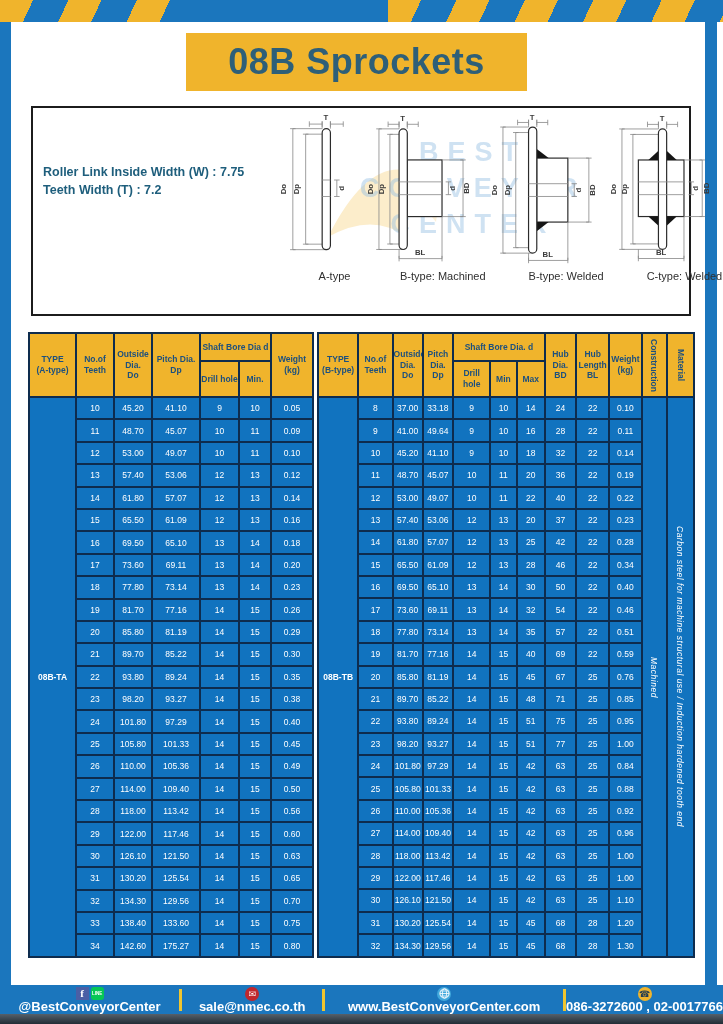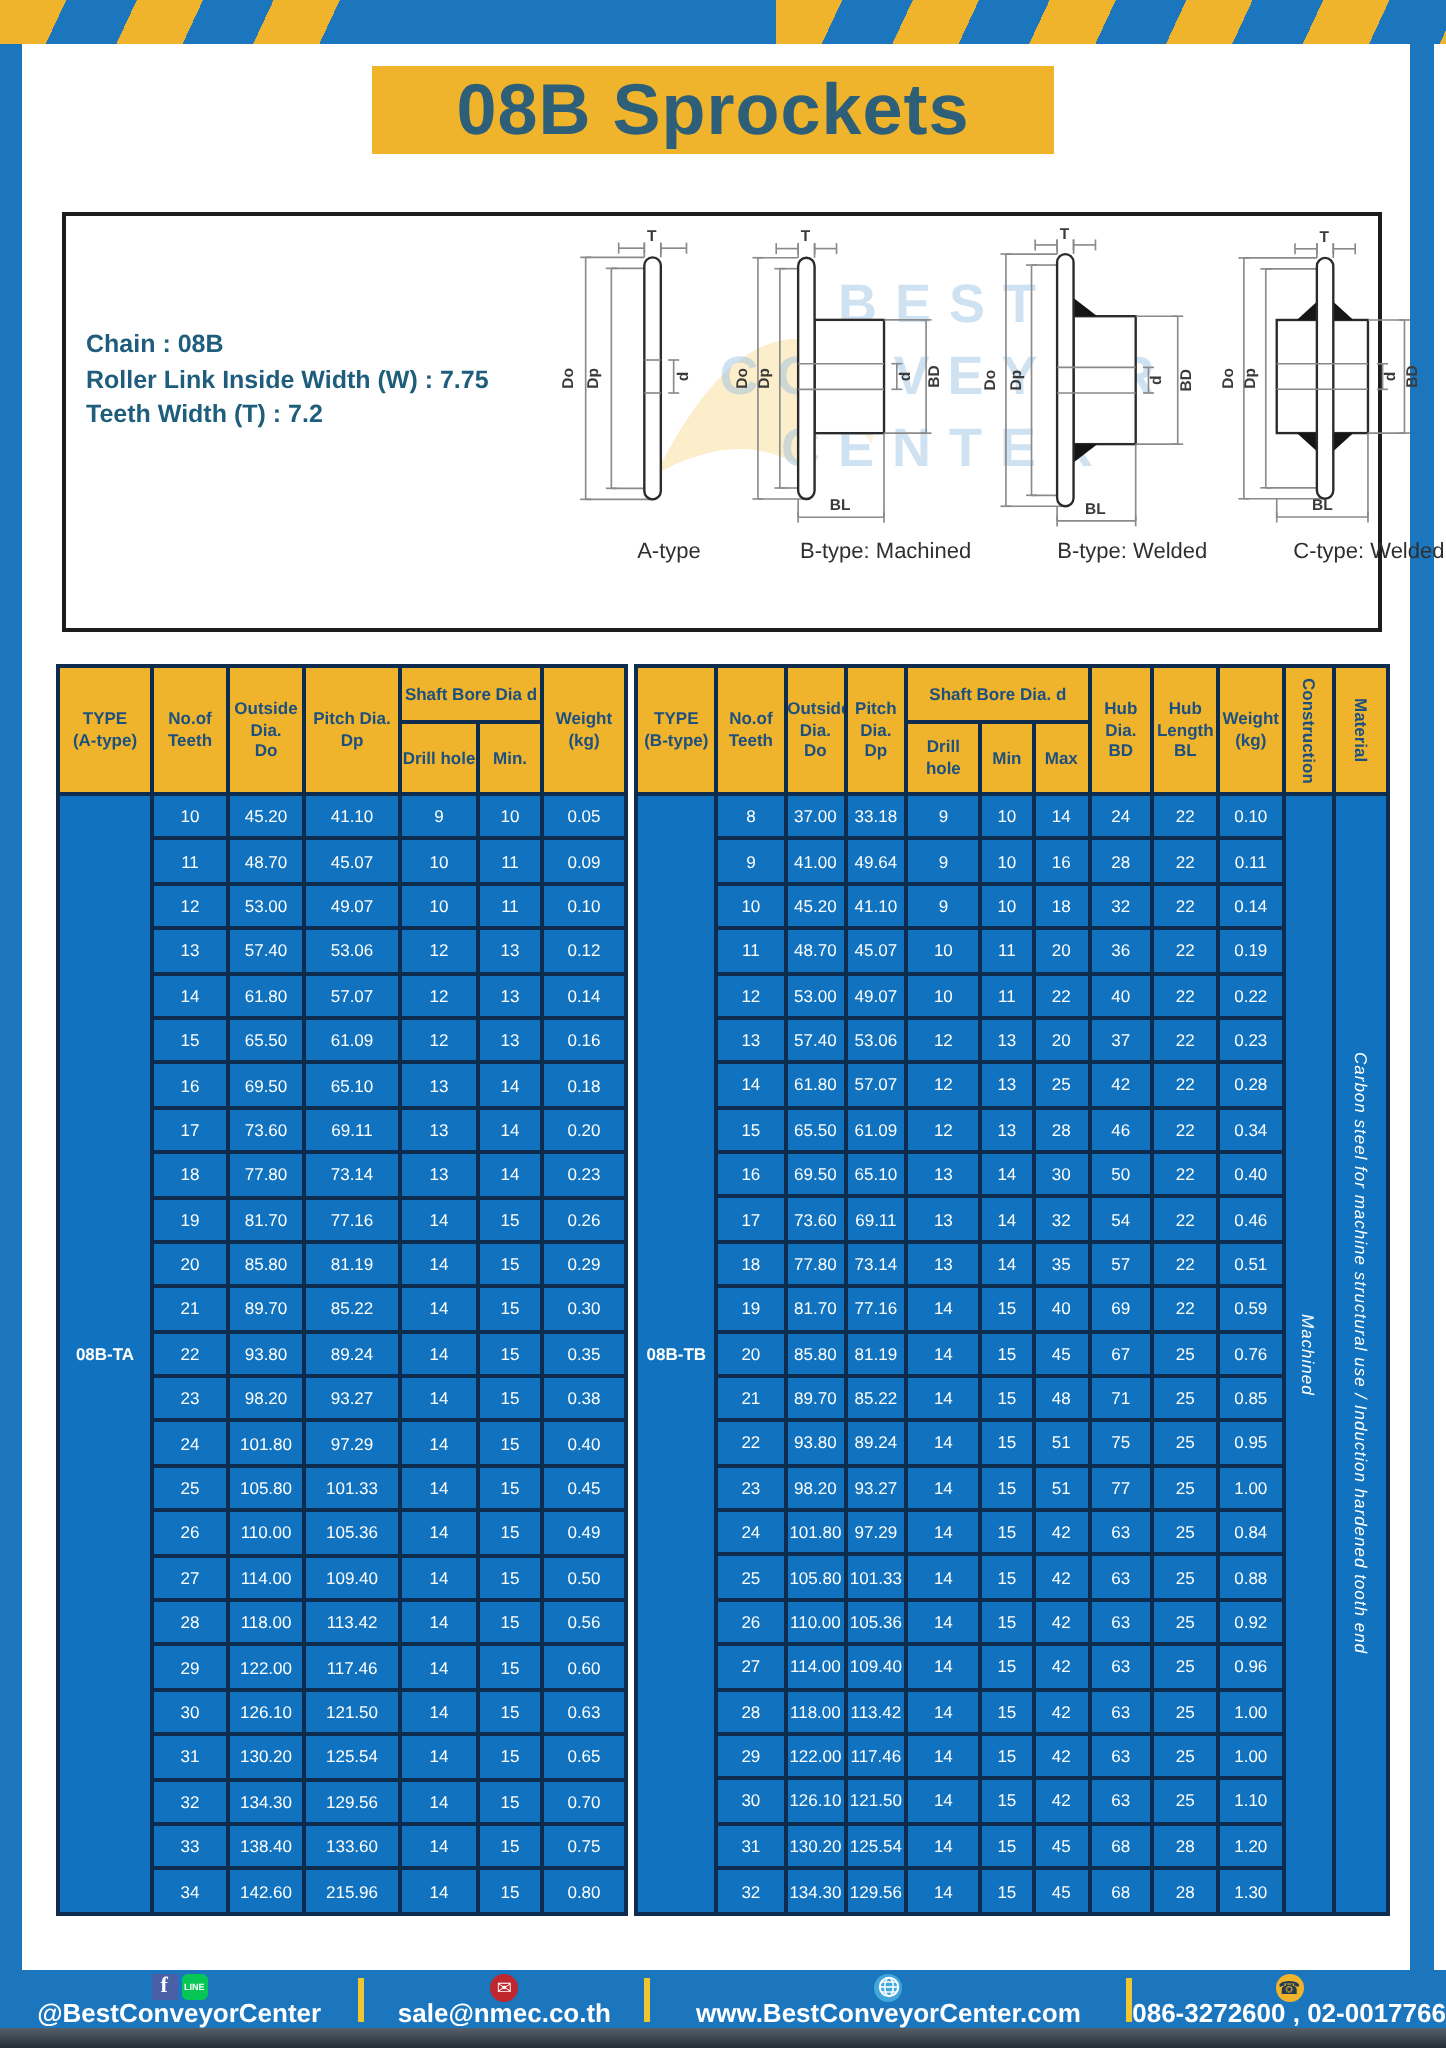--- a/index.html
+++ b/index.html
@@ -11,21 +11,21 @@
   .hazard{position:absolute;left:0;top:0;width:723px;height:22px;background:#1b76bd;}
   .stripes{position:absolute;top:0;height:22px;
     background:repeating-linear-gradient(115deg,#f0b42c 0 30px,rgba(0,0,0,0) 30px 62px);}
   .stripes.s-left{left:0;width:195px;}
   .stripes.s-right{left:388px;width:335px;}
   
   .frame{position:absolute;top:22px;height:963px;background:#1b76bd;}
   .frame.f-left{left:0;width:11px;}
   .frame.f-right{left:705px;width:12px;}
   
-  .title-banner{position:absolute;left:186px;top:33px;width:341px;height:44px;background:#f0b42c;
+  .title-banner{position:absolute;left:186px;top:33px;width:341px;height:58px;background:#f0b42c;
     display:flex;align-items:center;justify-content:center;}
   .title-banner h1{margin:0;font-size:36px;font-weight:bold;color:#2e5f78;letter-spacing:.5px;}
   
   .diagram-box{position:absolute;left:31px;top:106px;width:660px;height:210px;background:#fff;
     border:2px solid #1c1c1c;box-sizing:border-box;}
   .watermark{position:absolute;left:290px;top:26px;width:300px;text-align:center;
     font-weight:bold;font-size:27px;letter-spacing:9px;line-height:36px;
     color:rgba(148,190,226,0.45);pointer-events:none;}
   .swoosh{position:absolute;left:285px;top:34px;opacity:.45;pointer-events:none;}
   .specs{position:absolute;left:10px;top:56px;font-size:12.5px;font-weight:bold;color:#1e5e7c;
@@ -88,21 +88,20 @@
   <svg class="swoosh" width="150" height="130" viewBox="0 0 150 130">
     <path d="M10 95 Q55 5 105 35 Q75 48 88 95 Q55 70 10 95 Z" fill="#f0b42c" opacity="0.55"></path>
     <path d="M95 20 Q125 40 118 80 Q100 60 95 20 Z" fill="#f0b42c" opacity="0.4"></path>
   </svg>
   <div class="watermark">
     <div>BEST</div>
     <div>CONVEYOR</div>
     <div>CENTER</div>
   </div>
   <div class="specs" id="specs">
-      <div>Chain : 08B</div>
       <div>Roller Link Inside Width (W) : 7.75</div>
       <div>Teeth Width (T) : 7.2</div>
     </div>
   <div id="figures">
       <div class="figure">
         <svg width="88" height="154" viewBox="0 0 96 168">
           <line x1="44" y1="11" x2="58" y2="11" stroke="#8a8a8a" stroke-width="0.9"></line>
           <line x1="44" y1="8" x2="44" y2="14" stroke="#8a8a8a" stroke-width="0.9"></line>
           <line x1="58" y1="8" x2="58" y2="14" stroke="#8a8a8a" stroke-width="0.9"></line>
           <line x1="67" y1="11" x2="81" y2="11" stroke="#8a8a8a" stroke-width="0.9"></line>
@@ -500,21 +499,21 @@
         <td>33</td>
         <td>138.40</td>
         <td>133.60</td>
         <td>14</td>
         <td>15</td>
         <td>0.75</td>
       </tr>
       <tr>
         <td>34</td>
         <td>142.60</td>
-        <td>215.96</td>
+        <td>175.27</td>
         <td>14</td>
         <td>15</td>
         <td>0.80</td>
       </tr>
     </tbody>
   </table>
 <table class="data-table" id="tableB">
     <colgroup>
       <col style="width: 40px;">
       <col style="width: 34px;">

